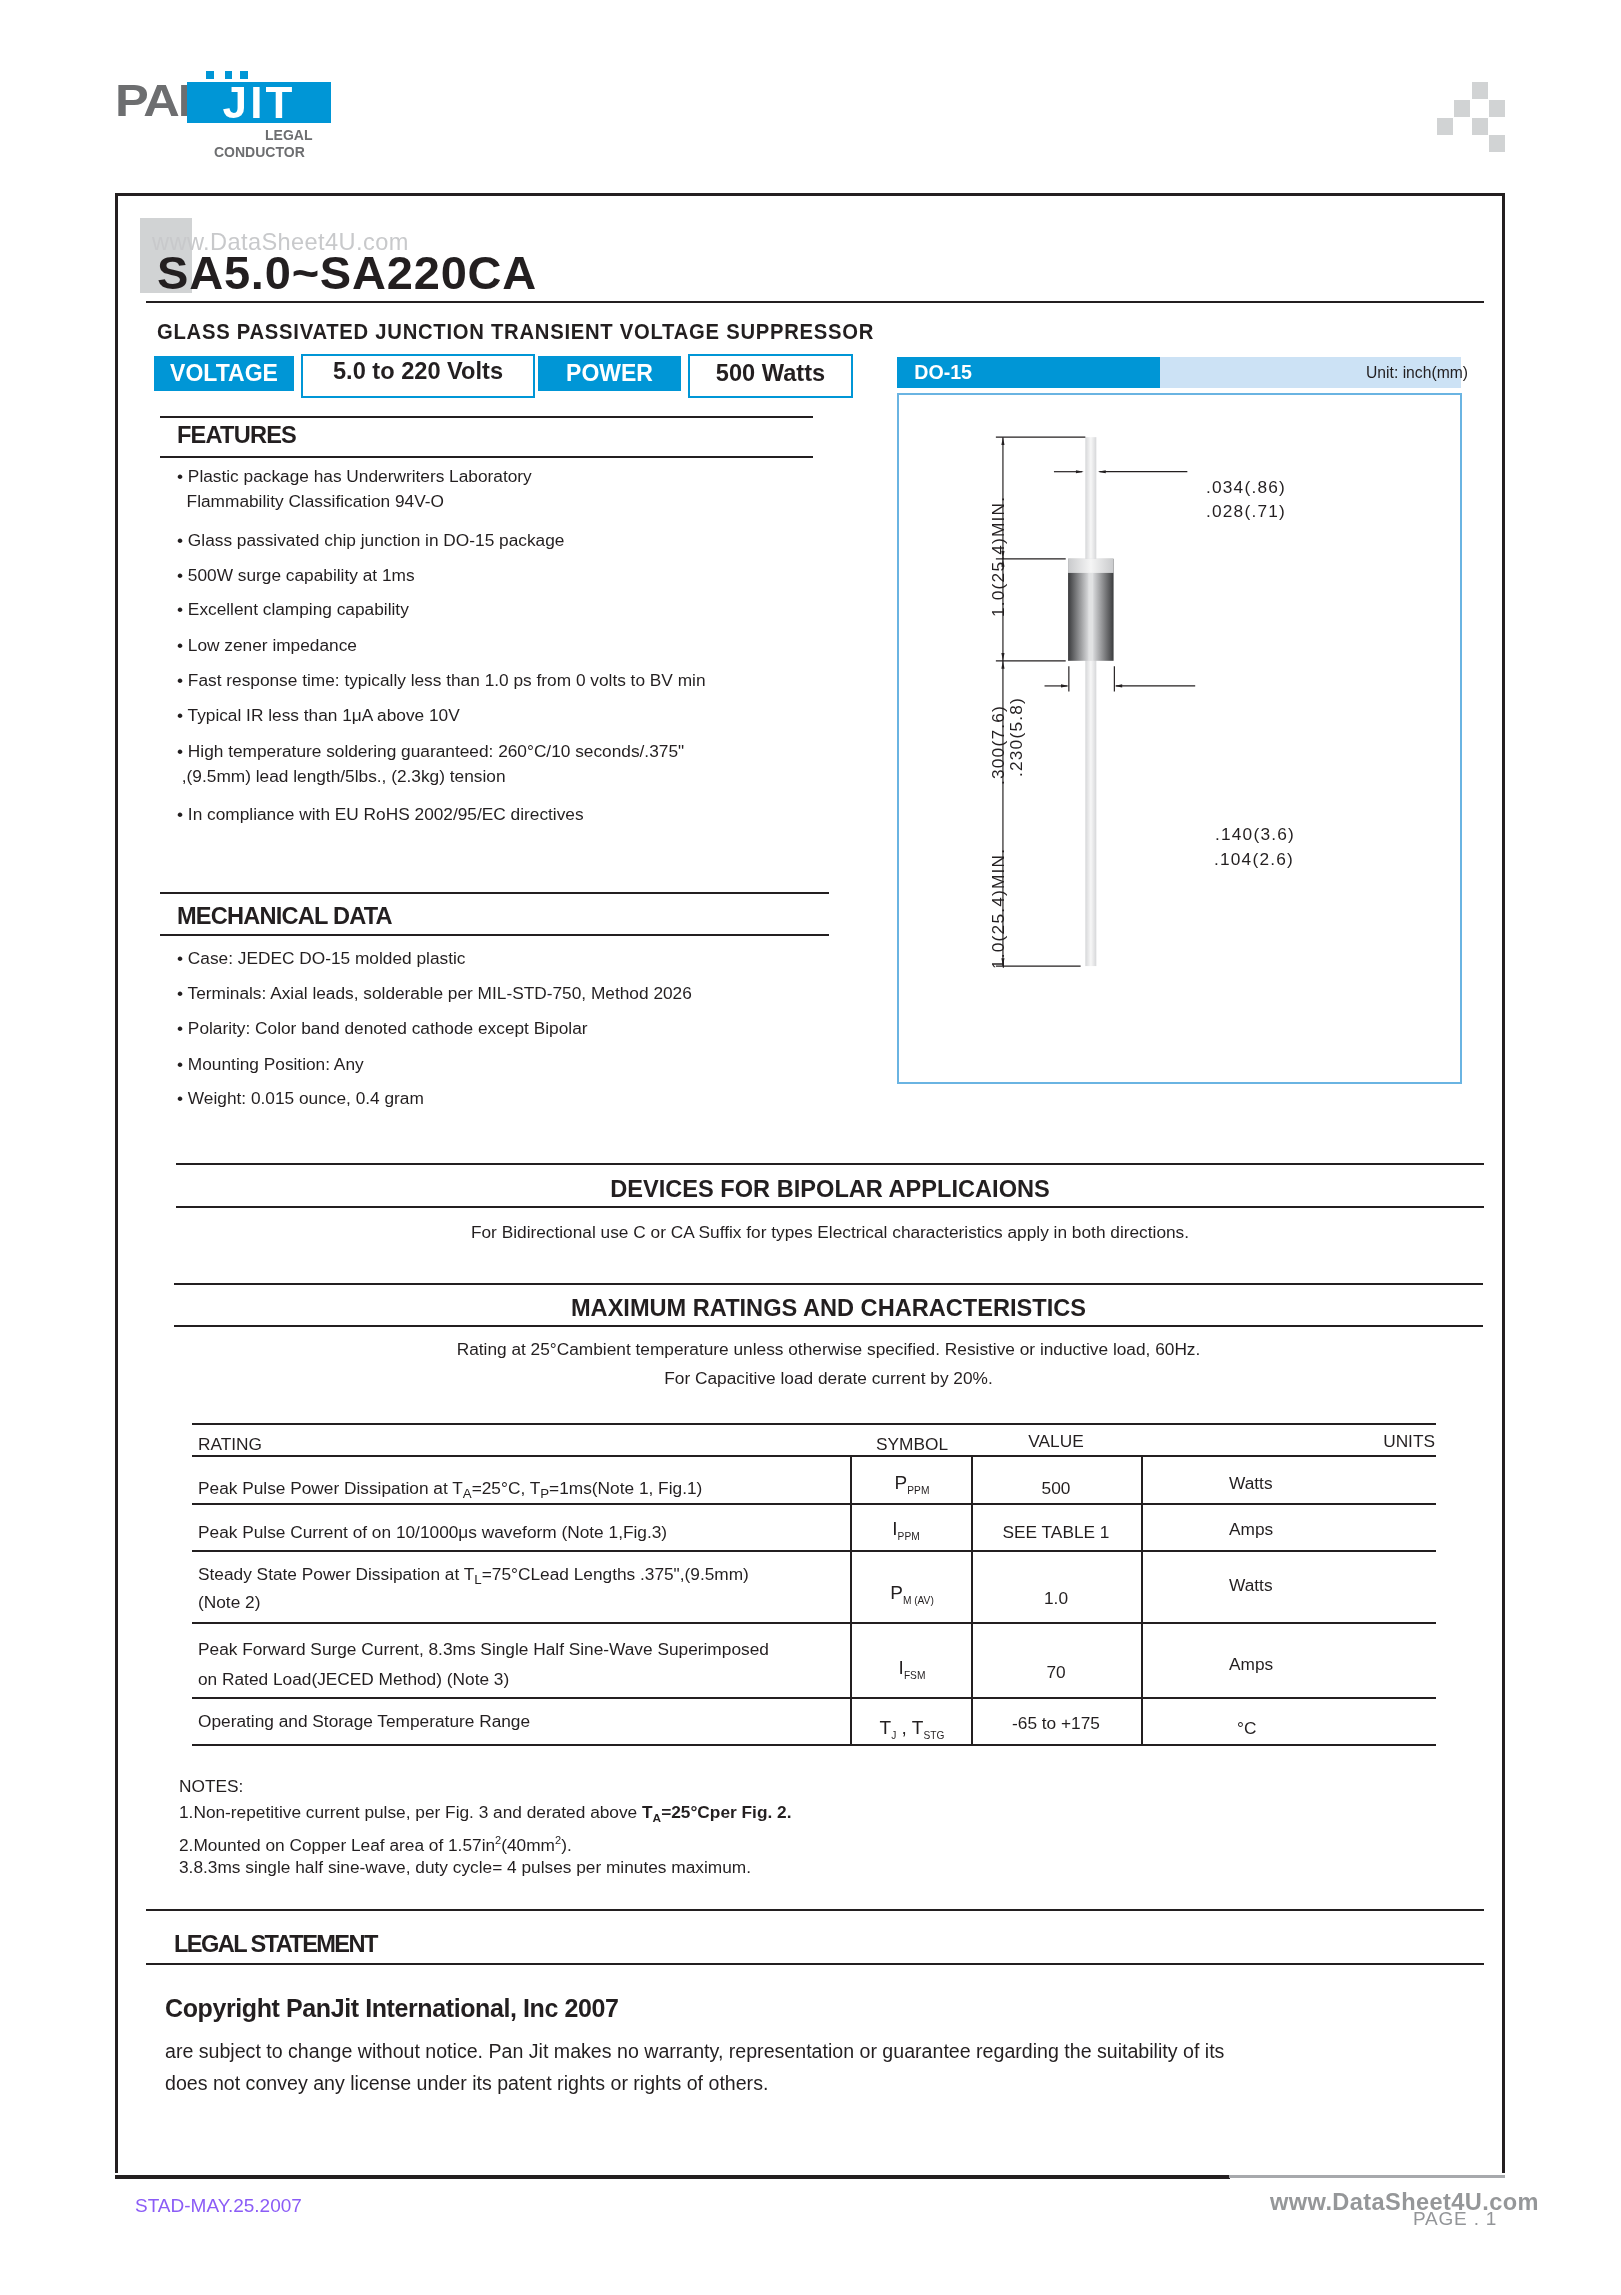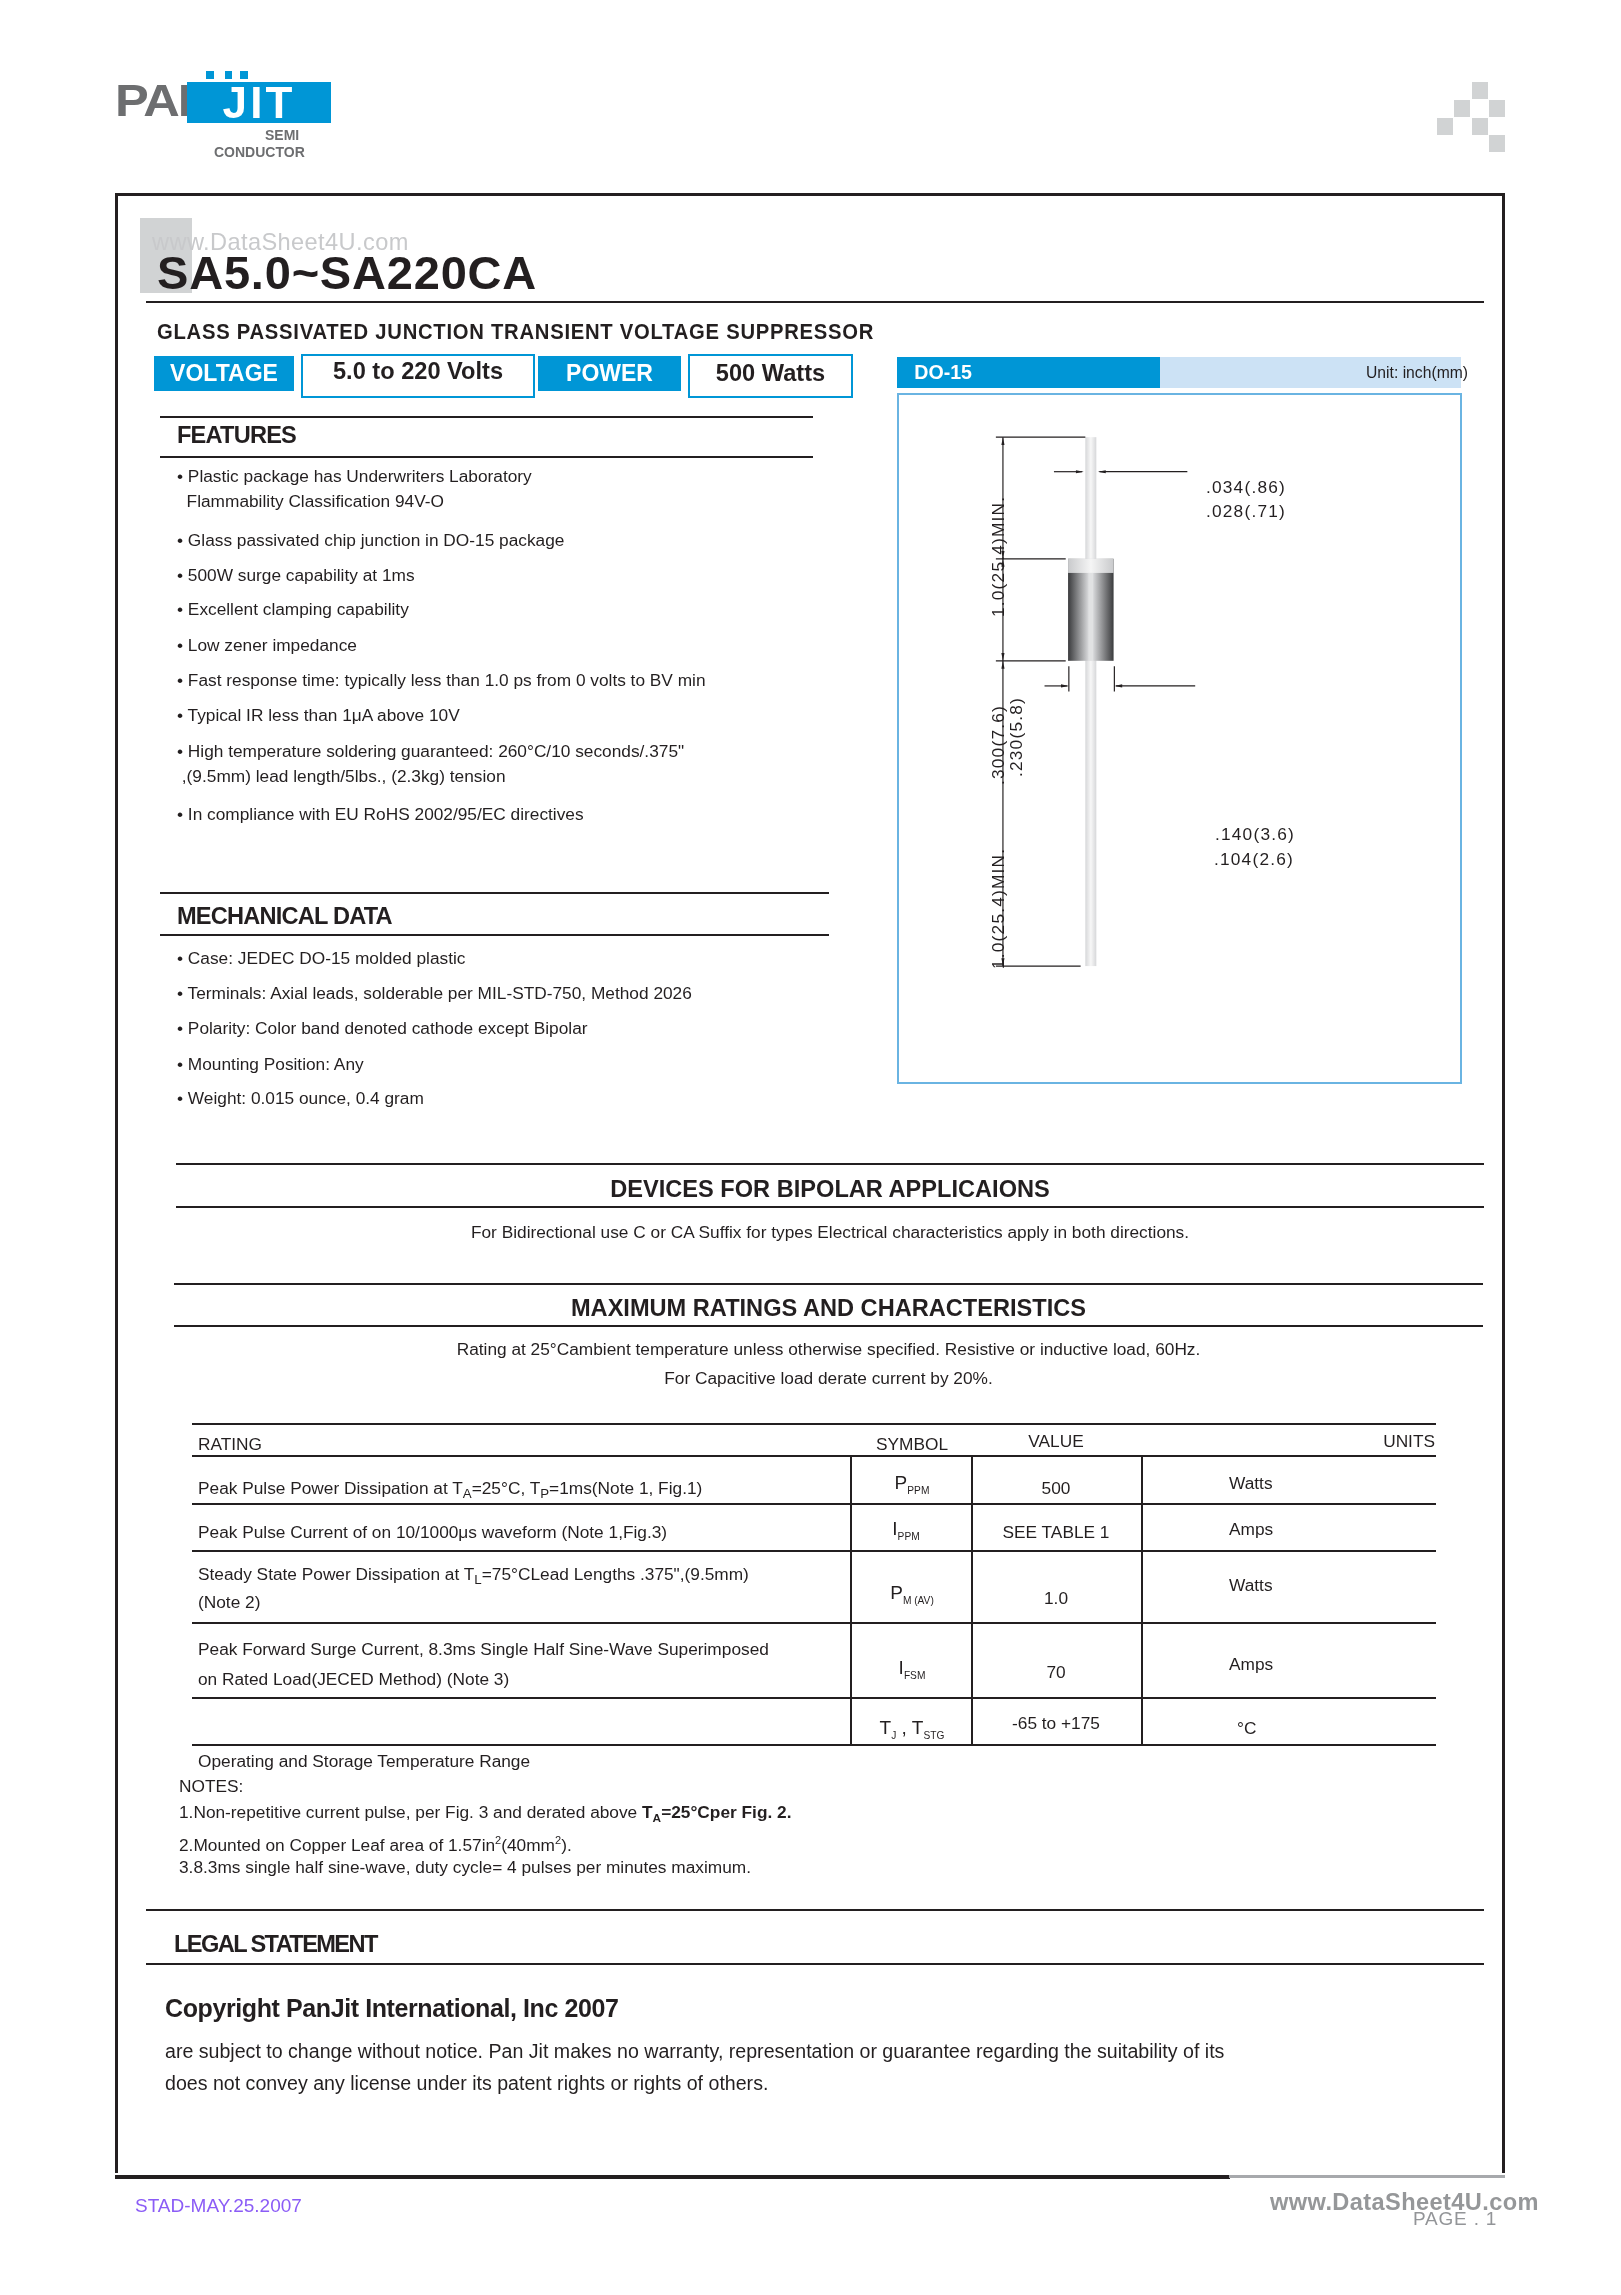--- a/index.html
+++ b/index.html
@@ -73,21 +73,21 @@
 </head>
 <body>
 
 <div class="abs logo-dots">
   <span style="left:4.7px"></span>
     <span style="left:23.6px"></span>
     <span style="left:39px"></span>
 </div>
 <div class="abs logo-pan">PAN</div>
 <div class="abs logo-jit">JIT</div>
-<div class="abs logo-semi">SEMI</div>
+<div class="abs logo-semi">LEGAL</div>
 <div class="abs logo-cond">CONDUCTOR</div>
 
 <div class="abs checker" style="left:1437px; top:82px; width:71px; height:71px;">
   <span style="left:35px; top:0px;"></span>
   <span style="left:17.3px; top:18px;"></span>
   <span style="left:52px; top:18px;"></span>
   <span style="left:0px; top:36px;"></span>
   <span style="left:35px; top:36px;"></span>
   <span style="left:52px; top:53px;"></span>
 </div>
@@ -248,21 +248,21 @@
   <div class="tbl-cell sym" style="left:853px; top:1578px; width:118px; text-align:center;"><span>P</span><sub>M (AV)</sub></div>
   <div class="tbl-cell" style="left:973px; top:1583px; width:166px; text-align:center;">1.0</div>
   <div class="tbl-cell" style="left:1143px; top:1570px; width:292px; padding-left:86px; box-sizing:border-box;">Watts</div>
 
   <div class="tbl-cell" style="left:198px; top:1634px;">Peak Forward Surge Current, 8.3ms Single Half Sine-Wave Superimposed</div>
   <div class="tbl-cell" style="left:198px; top:1664px;">on Rated Load(JECED Method) (Note 3)</div>
   <div class="tbl-cell sym" style="left:853px; top:1653px; width:118px; text-align:center;"><span>I</span><sub>FSM</sub></div>
   <div class="tbl-cell" style="left:973px; top:1657px; width:166px; text-align:center;">70</div>
   <div class="tbl-cell" style="left:1143px; top:1649px; width:292px; padding-left:86px; box-sizing:border-box;">Amps</div>
 
-  <div class="tbl-cell" style="left:198px; top:1746px;">Operating and Storage Temperature Range</div>
+  <div class="tbl-cell" style="left:198px; top:1706px;">Operating and Storage Temperature Range</div>
   <div class="tbl-cell sym" style="left:853px; top:1713px; width:118px; text-align:center;"><span>T</span><sub>J</sub><span> , T</span><sub>STG</sub></div>
   <div class="tbl-cell" style="left:973px; top:1708px; width:166px; text-align:center;">-65  to  +175</div>
   <div class="tbl-cell" style="left:1143px; top:1713px; width:292px; padding-left:94px; box-sizing:border-box;">°C</div>
 </div>
 
 <div class="abs notes" style="left:179px; top:1773px;">NOTES:</div>
 <div class="abs notes" style="left:179px; top:1799px;">
   <span>1.Non-repetitive current pulse, per Fig. 3 and derated above </span><b><span>T</span><sub style="font-size:11.8px;">A</sub><span>=25°C</span></b><b>per Fig. 2.</b>
 </div>
 <div class="abs notes" style="left:179px; top:1827px;">

